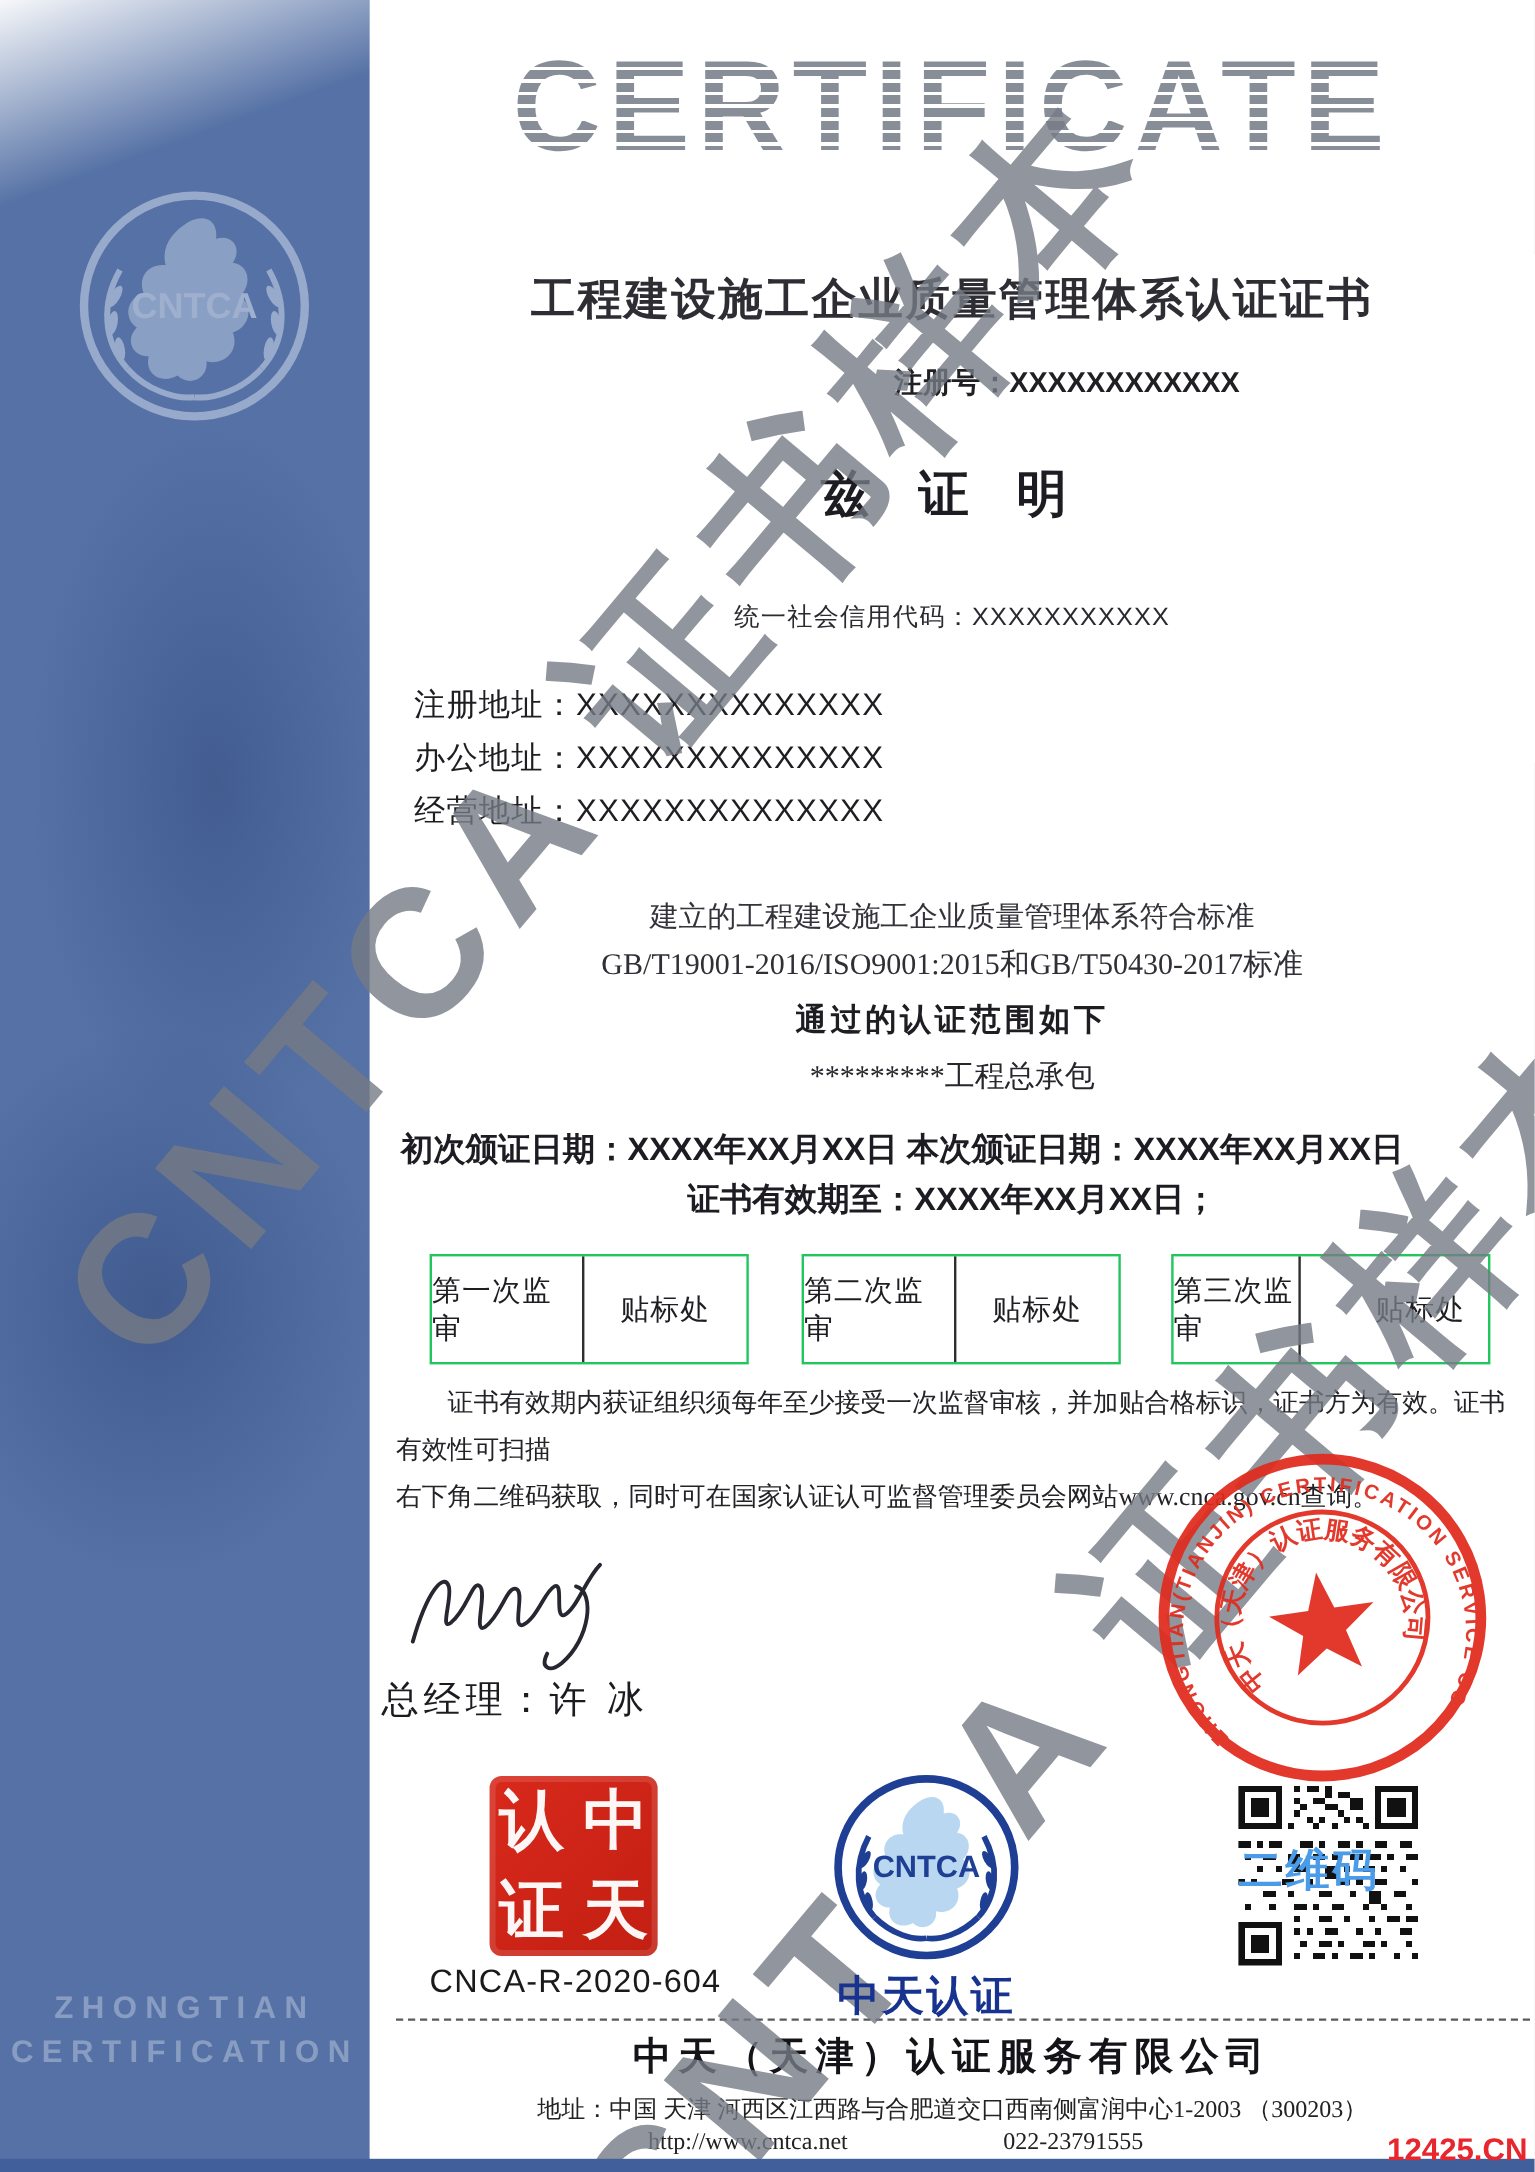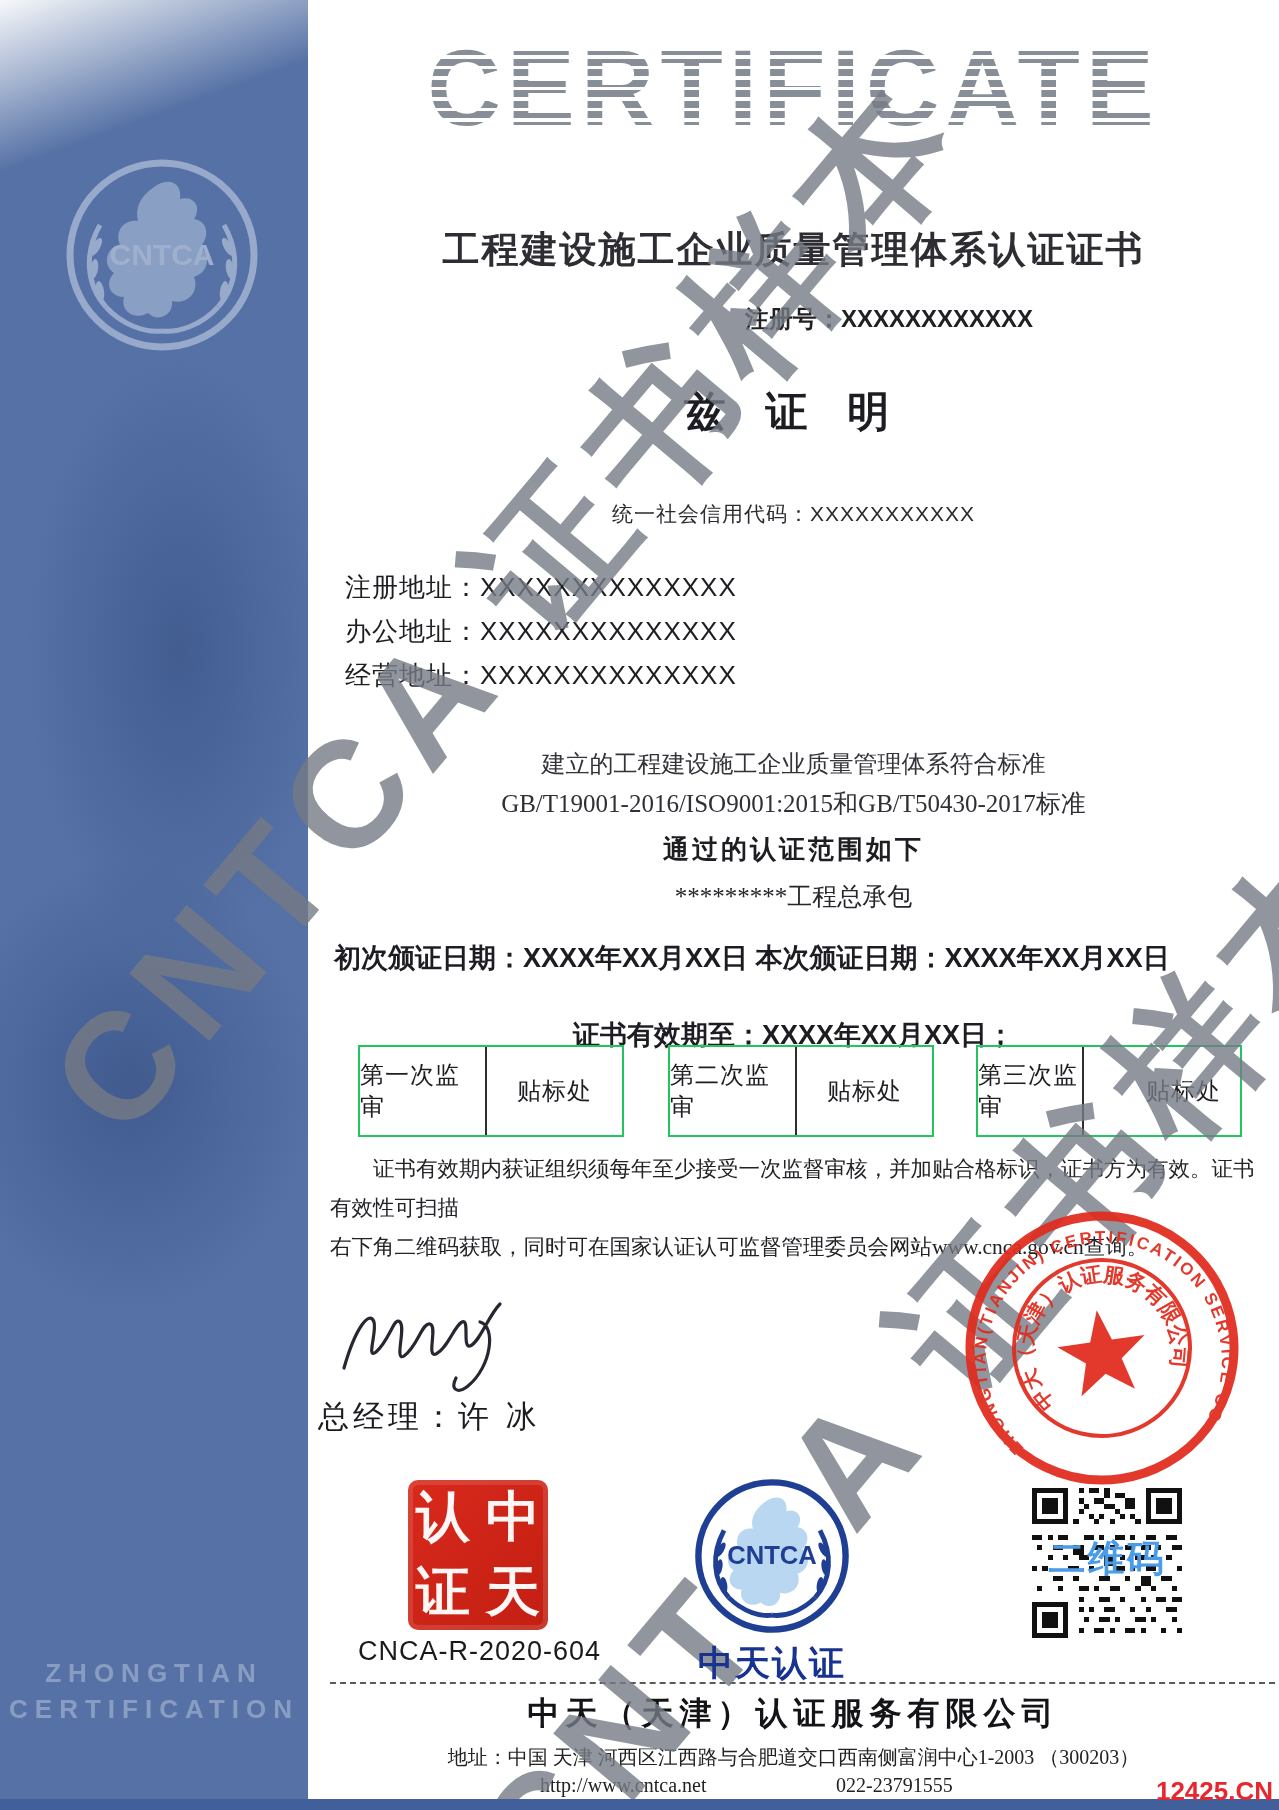--- a/index.html
+++ b/index.html
@@ -56,21 +56,21 @@
     font-family:"Liberation Serif","DejaVu Serif",serif;font-size:24px;color:#33333a;z-index:3;}
   .std2{position:absolute;left:308px;top:787px;width:971px;text-align:center;
     font-family:"Liberation Serif","DejaVu Serif",serif;font-size:25px;color:#2f2f36;z-index:3;}
   .scope-h{position:absolute;left:308px;top:832px;width:971px;text-align:center;
     font-size:26px;font-weight:bold;letter-spacing:3px;color:#1d1d22;z-index:3;}
   .scope-v{position:absolute;left:308px;top:880px;width:971px;text-align:center;
     font-family:"Liberation Serif","DejaVu Serif",serif;font-size:25px;color:#26262c;z-index:3;}
   .dates1{position:absolute;left:334px;top:940px;white-space:nowrap;
     font-size:27px;font-weight:bold;color:#1c1c22;z-index:3;}
   .dates2{position:absolute;left:308px;top:981px;width:971px;text-align:center;
-    font-size:27px;font-weight:bold;color:#1c1c22;z-index:3;margin-top:36px;}
+    font-size:27px;font-weight:bold;color:#1c1c22;z-index:3;}
   
   .abox{position:absolute;top:1045px;height:88px;border:2px solid #22c55e;display:flex;z-index:3;background:rgba(255,255,255,.35);}
   .abox .cell{display:flex;align-items:center;justify-content:center;font-size:24px;color:#1d1d22;letter-spacing:1px;}
   .abox .c1{width:48%;border-right:2px solid #2f2f2f;}
   .abox .c2{width:52%;}
   .b1{left:358px;width:262px;} .b2{left:668px;width:262px;} .b3{left:976px;width:262px;gap:43px;}
   
   .fine{position:absolute;left:330px;top:1150px;width:942px;z-index:3;
     font-family:"Liberation Serif","DejaVu Serif",serif;font-size:21.5px;line-height:39px;color:#222227;}
   .fine .l1{text-indent:2em;}
@@ -88,21 +88,21 @@
     box-shadow:inset 0 0 0 5px rgba(255,255,255,.12);
   }
   .sq-seal span{display:flex;align-items:center;justify-content:center;
     color:#fff;font-size:54px;font-weight:bold;font-family:"Liberation Serif","DejaVu Serif",serif;
     opacity:.96;}
   .cnca-code{position:absolute;left:358px;top:1636px;font-size:27px;letter-spacing:1px;color:#1a1a1a;z-index:6;}
   .cntca-logo{position:absolute;left:692px;top:1476px;z-index:6;}
   .cntca-caption{position:absolute;left:692px;top:1640px;width:160px;text-align:center;
     font-size:35px;font-weight:bold;color:#17338f;letter-spacing:2px;z-index:6;}
   .qr-wrap{position:absolute;left:1032px;top:1488px;width:150px;height:150px;z-index:6;}
-  .qr-label{position:absolute;left:1032px;top:1534px;width:150px;text-align:center;
+  .qr-label{position:absolute;left:1032px;top:1534px;width:150px;text-align:left;
     font-size:37px;font-weight:bold;color:#4a9be8;letter-spacing:2px;z-index:7;}
   
   .dash{position:absolute;left:330px;top:1682px;width:945px;border-top:2px dashed #5a5a5a;z-index:3;}
   .f-company{position:absolute;left:308px;top:1692px;width:971px;text-align:center;
     font-size:32px;font-weight:bold;letter-spacing:6px;color:#141418;z-index:3;}
   .f-addr{position:absolute;left:308px;top:1744px;width:971px;text-align:center;
     font-family:"Liberation Serif","DejaVu Serif",serif;font-size:20px;color:#222;z-index:3;}
   .f-contact{position:absolute;left:308px;top:1774px;width:971px;z-index:3;
     font-family:"Liberation Serif","DejaVu Serif",serif;font-size:20px;color:#222;}
   .f-contact .web{position:absolute;left:232px;}

